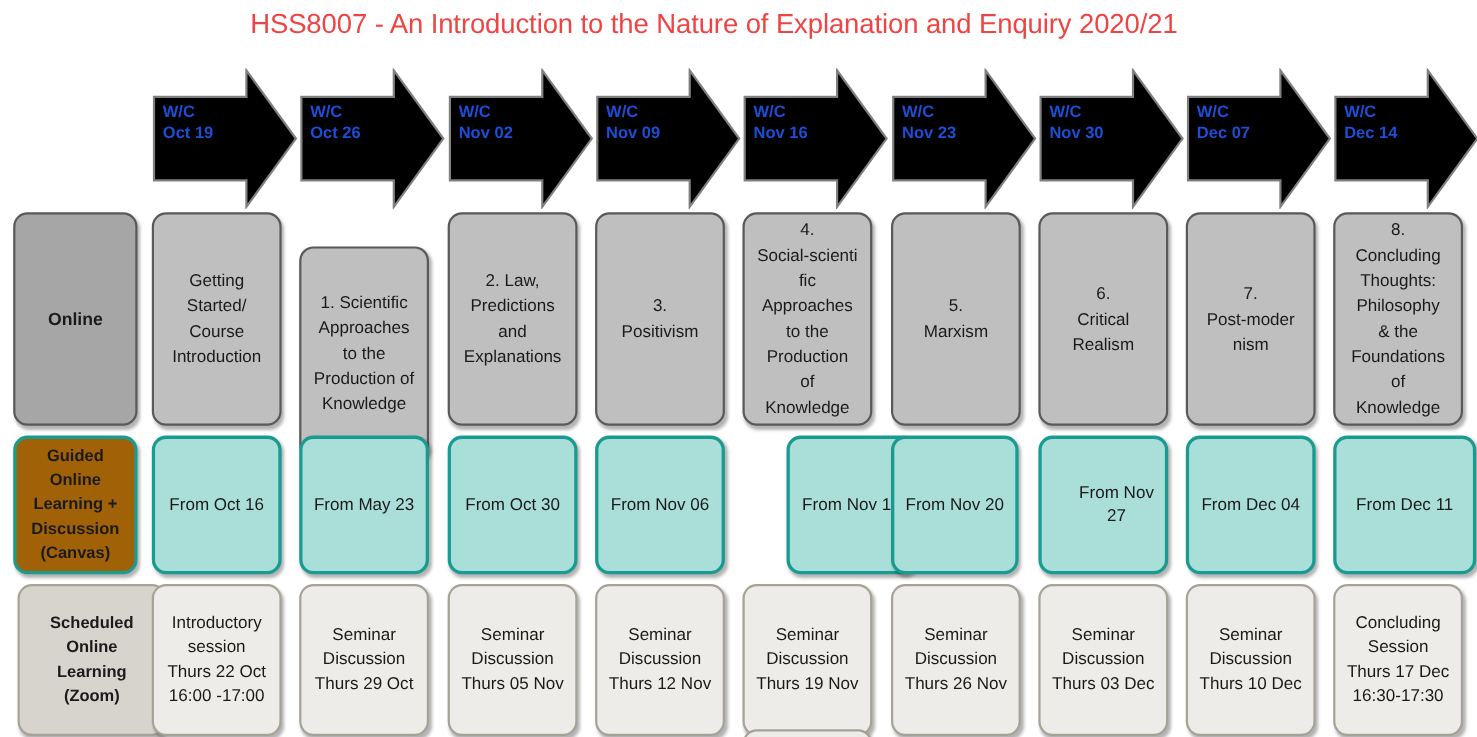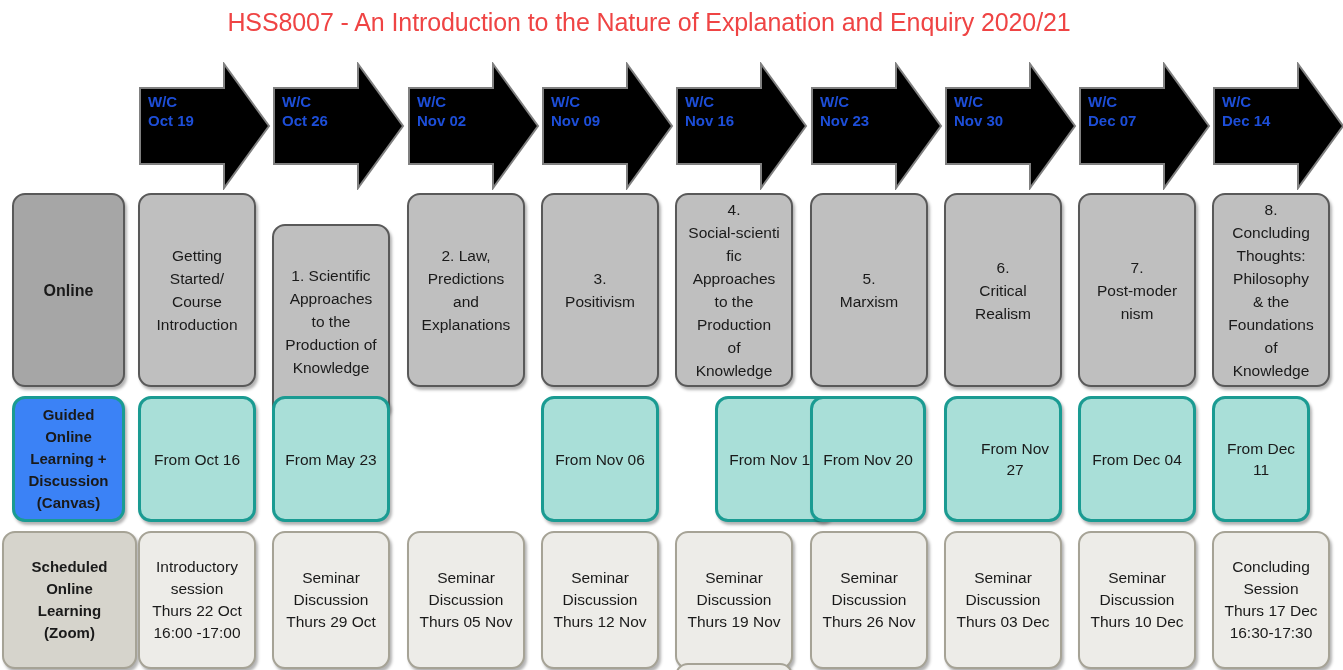--- a/index.html
+++ b/index.html
@@ -107,21 +107,21 @@
 
   
   #row-guided .cell {
     height: 126px;
     background: #a9dfd8;
     border: 3px solid #1a9b92;
     font-size: 15.5px;
     line-height: 21px;
   }
   #row-guided .cell.hdr {
-    background: #3b82f6;
+    background: #a16207;
     font-weight: bold;
     font-size: 15px;
     line-height: 22px;
   }
 
   
   #row-sched .cell {
     height: 138px;
     background: #edece8;
     border: 2.5px solid #a6a396;
@@ -262,29 +262,30 @@
 Knowledge</span></div>
   </div>
 <div class="row" id="row-guided">
     <div class="cell hdr" style="left: 12px; width: 113px;"><span class="txt">Guided
 Online
 Learning +
 Discussion
 (Canvas)</span></div>
     <div class="cell" style="left: 138px; width: 118px;"><span class="txt">From  Oct 16</span></div>
     <div class="cell" style="left: 272px; width: 118px;"><span class="txt">From May 23</span></div>
+    <div class="cell" style="left: 407px; width: 118px;"><span class="txt">From Oct 30</span></div>
     <div class="cell" style="left: 541px; width: 118px;"><span class="txt">From Nov 06</span></div>
     <div class="cell" style="left: 675px; width: 118px; margin-left: 40px;"><span class="txt">From Nov 13</span></div>
     <div class="cell" style="left: 810px; width: 116px; justify-content: center;"><span class="txt">From Nov 20</span></div>
     <div class="cell" style="left: 944px; width: 118px; padding-left: 29px;"><span class="txt">From Nov 27</span></div>
     <div class="cell" style="left: 1078px; width: 118px;"><span class="txt">From Dec 04</span></div>
-    <div class="cell" style="left: 1212px; width: 98px;"><span class="txt">From Dec 11</span></div>
+    <div class="cell" style="left: 1212px; width: 130px;"><span class="txt">From Dec 11</span></div>
   </div>
 <div class="row" id="row-sched">
-    <div class="cell hdr" style="left: 2px; width: 135px;"><span class="txt">Scheduled
+    <div class="cell hdr" style="left: 16px; width: 135px;"><span class="txt">Scheduled
 Online
 Learning
 (Zoom)</span></div>
     <div class="cell" style="left: 138px; width: 118px;"><span class="txt">Introductory
 session
 Thurs 22 Oct
 16:00 -17:00</span></div>
     <div class="cell" style="left: 272px; width: 118px;"><span class="txt">Seminar
 Discussion
 Thurs 29 Oct</span></div>

